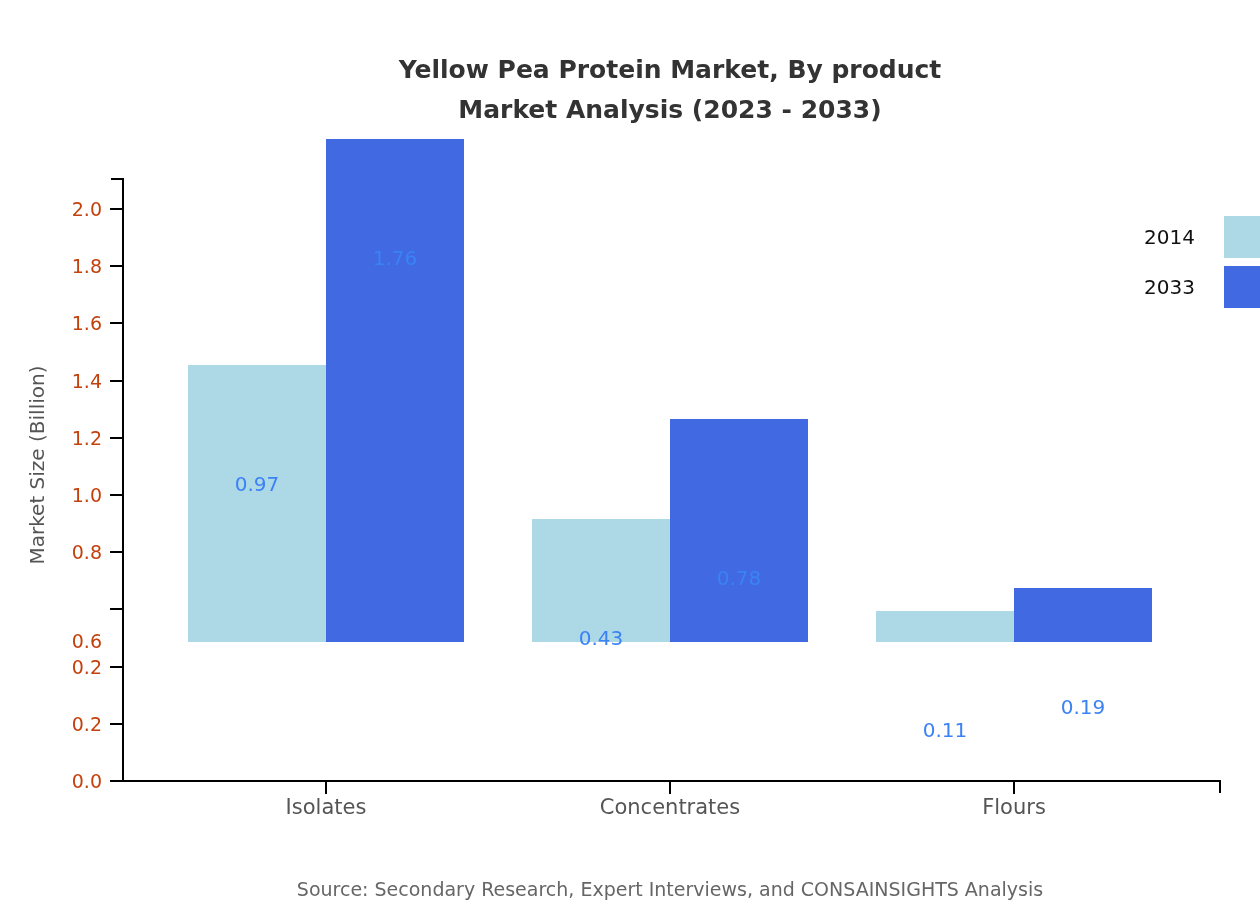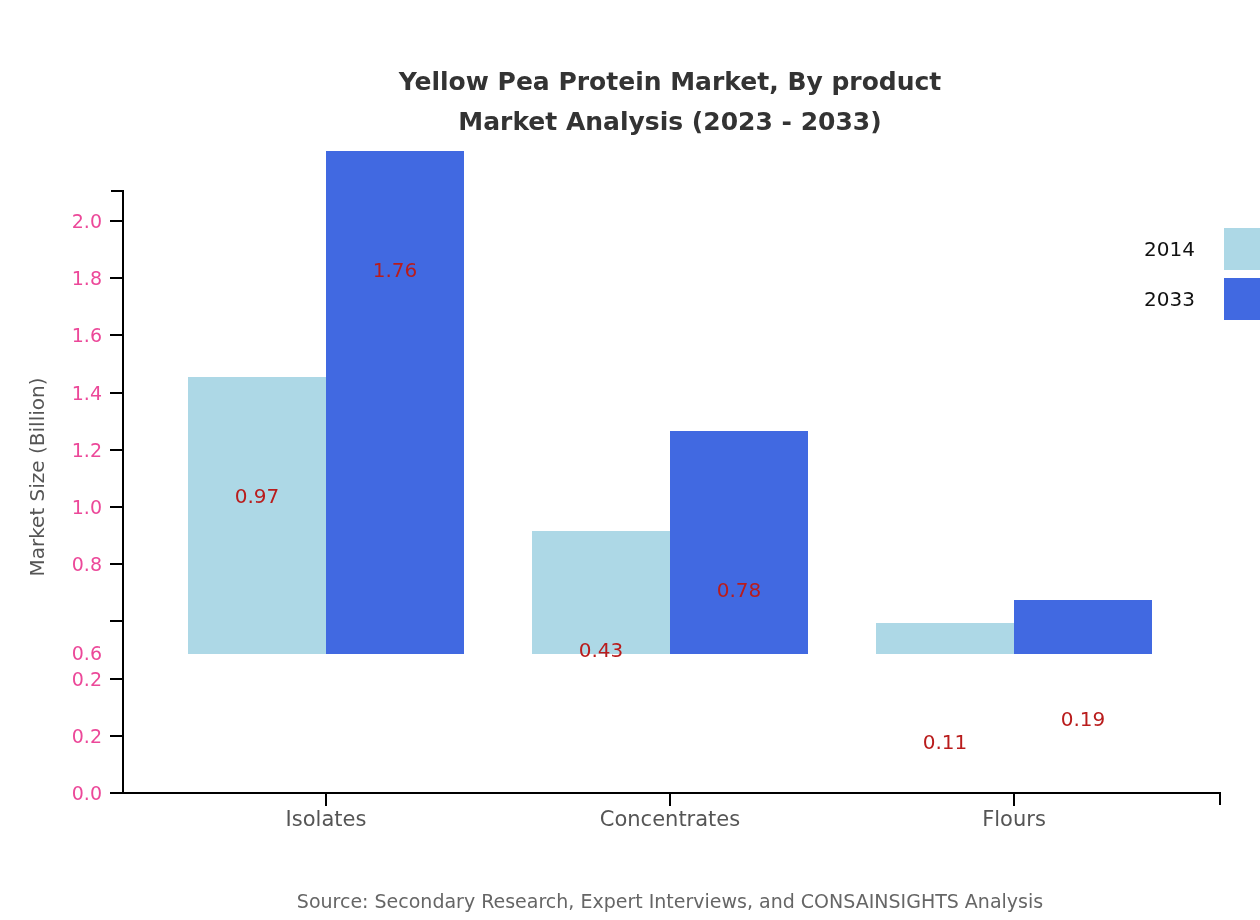--- a/index.html
+++ b/index.html
@@ -10,21 +10,21 @@
   body {
     width: 1260px;
     height: 920px;
     font-family: "DejaVu Sans", "Liberation Sans", sans-serif;
     overflow: hidden;
     position: relative;
   }
 
   #figure {
     position: absolute;
-    left: 0; top: 12px;
+    left: 0; top: 0;
     width: 1260px;
     height: 832px;
     background: #ffffff;
   }
 
   
   .chart-title {
     position: absolute;
     left: 0;
     top: 50px;
@@ -77,21 +77,21 @@
     left: 110px;
     width: 12px;
     height: 2px;
     background: #000000;
   }
   .ytick-label {
     position: absolute;
     right: 1158px; 
     text-align: right;
     font-size: 19px;
-    color: #ec4899;
+    color: #c2410c;
     transform: translateY(-50%);
     white-space: nowrap;
   }
 
   
   .xtick {
     position: absolute;
     top: 782px;
     width: 2px;
     height: 12px;
@@ -127,21 +127,21 @@
     width: 1260px;
     height: 781px;
   }
   .bar-rect {
     position: absolute;
     bottom: 139px; 
   }
   .bar-value {
     position: absolute;
     font-size: 20px;
-    color: #b91c1c;
+    color: #3b82f6;
     text-align: right;
     transform: translateX(-50%);
     white-space: nowrap;
   }
 
   
   .legend {
     position: absolute;
     left: 1130px;
     top: 216px;

